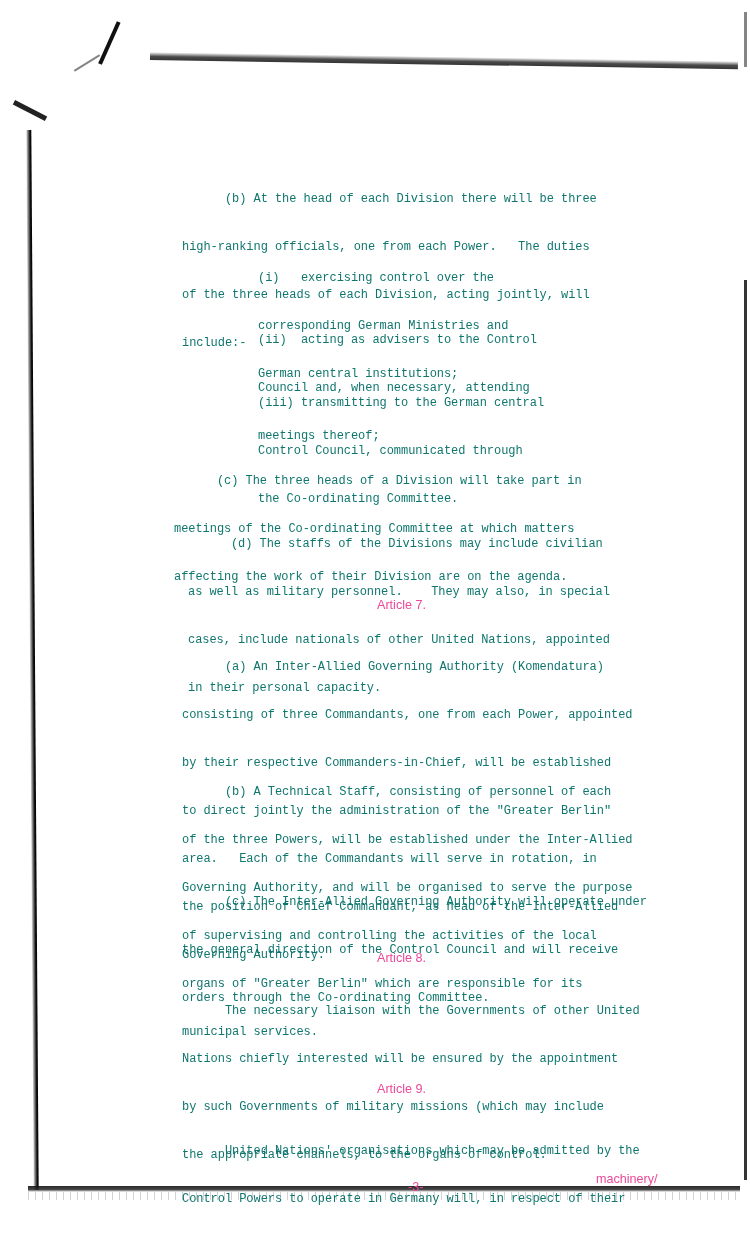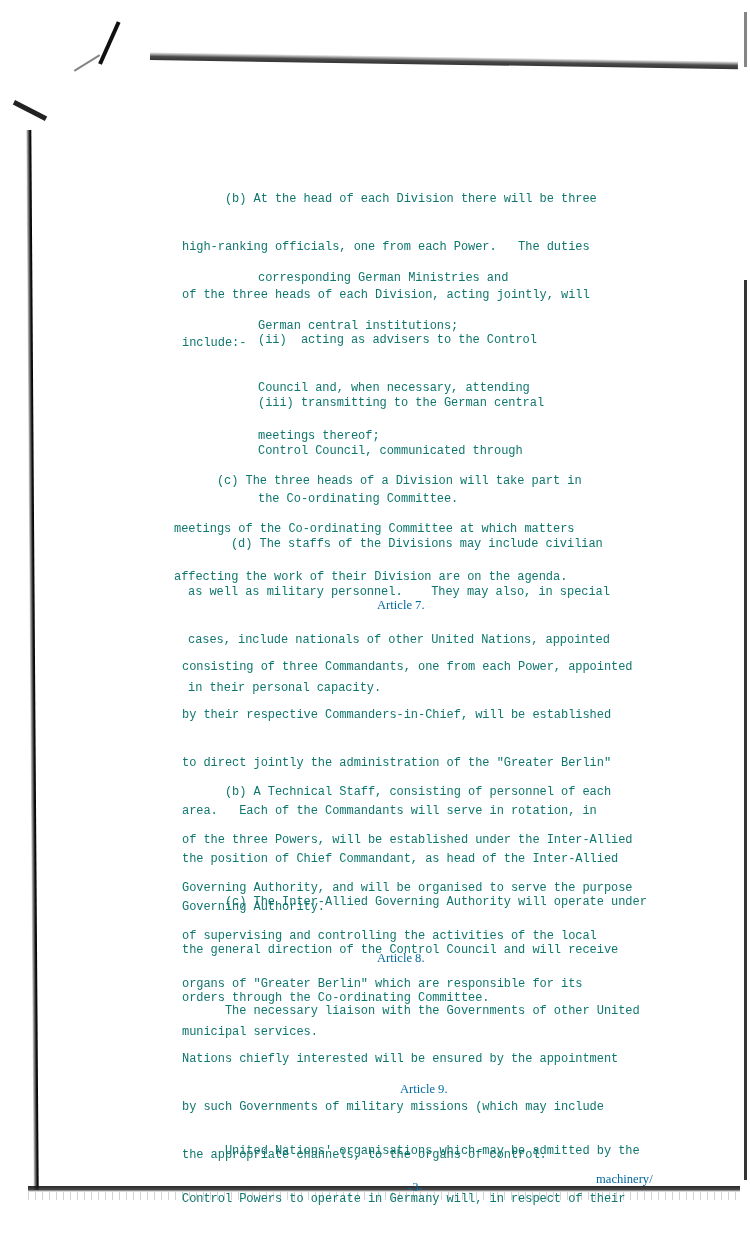--- a/index.html
+++ b/index.html
@@ -18,22 +18,22 @@
     transform: rotate(27deg); }
   .right-edge { position: absolute; left: 744px; top: 280px; width: 3px; height: 900px; background: #111; opacity: 0.85; }
   .right-edge-top { position: absolute; left: 744px; top: 12px; width: 3px; height: 55px; background: #333; opacity: 0.6; }
   .bottom-edge { position: absolute; left: 28px; top: 1186px; width: 712px; height: 6px;
     background: linear-gradient(to bottom, #111, #333 60%, rgba(0,0,0,0)); opacity: 0.9; }
   .bottom-speckle { position: absolute; left: 28px; top: 1192px; width: 712px; height: 8px;
     background: repeating-linear-gradient(90deg, rgba(0,0,0,0.35) 0 1px, transparent 1px 7px); opacity: 0.5; }
 
   .text { position: absolute; font-family: "Liberation Mono", "DejaVu Sans Mono", monospace;
     font-size: 12px; line-height: 16px; color: #0f766e; white-space: pre; letter-spacing: -0.05px; }
-  .heading { position: absolute; font-family: Liberation Serif, serif;
-    font-size: 12.6px; line-height: 16px; color: #0369a1; white-space: pre; }
+  .heading { position: absolute; font-family: Liberation Sans, sans-serif;
+    font-size: 12.6px; line-height: 16px; color: #ec4899; white-space: pre; }
   .line { display: block; }
 </style>
 </head>
 <body>
 
 <div class="page">
   <div class="top-edge"></div>
   <div class="top-corner"></div>
   <div class="top-corner-dots"></div>
   <div class="left-corner"></div>
@@ -44,20 +44,21 @@
   <div class="bottom-speckle"></div>
 
   <div class="text" style="left:182px; top:159px;">
     <span class="line">      (b) At the head of each Division there will be three</span>
     <span class="line">high-ranking officials, one from each Power.   The duties</span>
     <span class="line">of the three heads of each Division, acting jointly, will</span>
     <span class="line">include:-</span>
   </div>
 
   <div class="text" style="left:258px; top:238px;">
+    <span class="line">(i)   exercising control over the</span>
     <span class="line">corresponding German Ministries and</span>
     <span class="line">German central institutions;</span>
   </div>
 
   <div class="text" style="left:258px; top:300px;">
     <span class="line">(ii)  acting as advisers to the Control</span>
     <span class="line">Council and, when necessary, attending</span>
     <span class="line">meetings thereof;</span>
   </div>
 
@@ -76,20 +77,21 @@
   <div class="text" style="left:188px; top:504px;">
     <span class="line">      (d) The staffs of the Divisions may include civilian</span>
     <span class="line">as well as military personnel.    They may also, in special</span>
     <span class="line">cases, include nationals of other United Nations, appointed</span>
     <span class="line">in their personal capacity.</span>
   </div>
 
   <div class="heading" style="left:377px; top:597px;">Article 7.</div>
 
   <div class="text" style="left:182px; top:627px;">
+    <span class="line">      (a) An Inter-Allied Governing Authority (Komendatura)</span>
     <span class="line">consisting of three Commandants, one from each Power, appointed</span>
     <span class="line">by their respective Commanders-in-Chief, will be established</span>
     <span class="line">to direct jointly the administration of the "Greater Berlin"</span>
     <span class="line">area.   Each of the Commandants will serve in rotation, in</span>
     <span class="line">the position of Chief Commandant, as head of the Inter-Allied</span>
     <span class="line">Governing Authority.</span>
   </div>
 
   <div class="text" style="left:182px; top:752px;">
     <span class="line">      (b) A Technical Staff, consisting of personnel of each</span>
@@ -108,21 +110,21 @@
 
   <div class="heading" style="left:377px; top:950px;">Article 8.</div>
 
   <div class="text" style="left:182px; top:971px;">
     <span class="line">      The necessary liaison with the Governments of other United</span>
     <span class="line">Nations chiefly interested will be ensured by the appointment</span>
     <span class="line">by such Governments of military missions (which may include</span>
     <span class="line">the appropriate channels, to the organs of control.</span>
   </div>
 
-  <div class="heading" style="left:377px; top:1081px;margin-left:23px;">Article 9.</div>
+  <div class="heading" style="left:377px; top:1081px;">Article 9.</div>
 
   <div class="text" style="left:182px; top:1111px;">
     <span class="line">      United Nations' organisations which may be admitted by the</span>
     <span class="line">Control Powers to operate in Germany will, in respect of their</span>
     
   </div>
 
   <div class="heading" style="left:408px; top:1179px;">-3-</div>
   <div class="heading" style="left:596px; top:1171px;">machinery/</div>
 </div>

